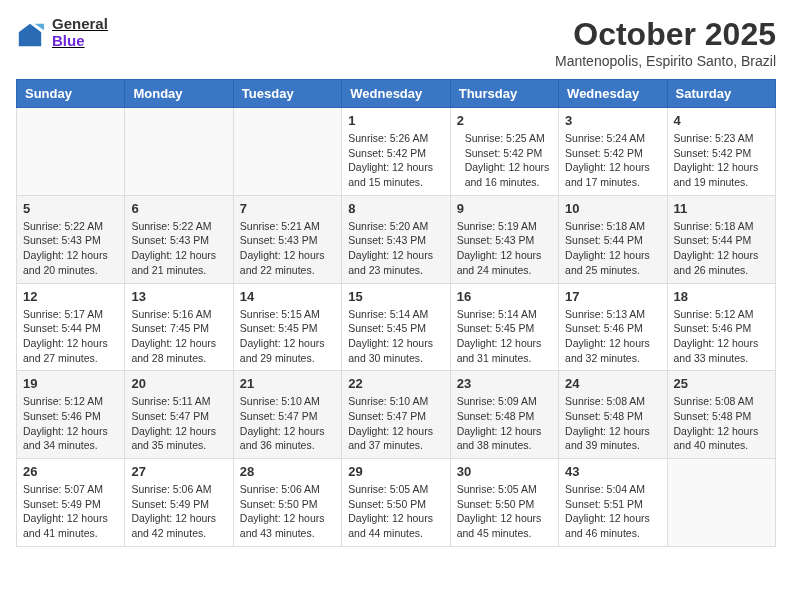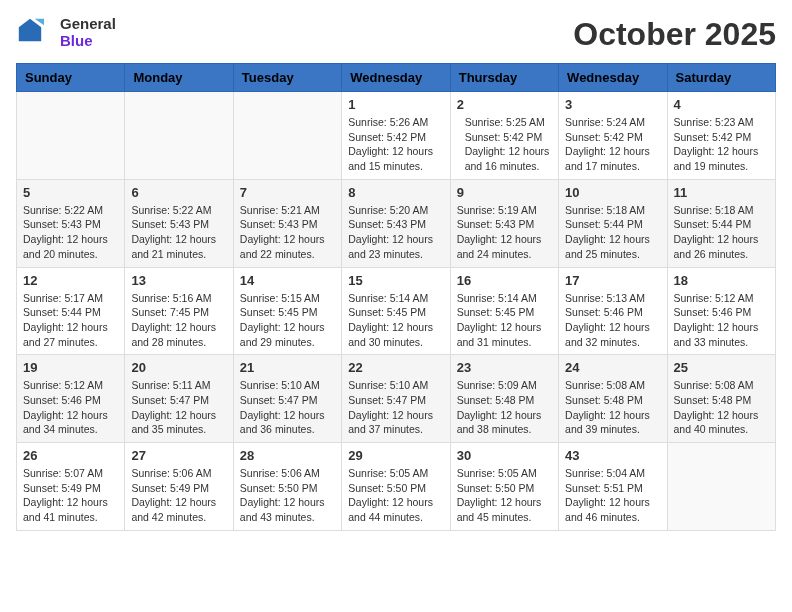--- a/index.html
+++ b/index.html
@@ -11,22 +11,23 @@
       padding: 16px;
     }
     .header-section {
       display: flex;
       justify-content: space-between;
       align-items: flex-start;
       margin-bottom: 10px;
     }
     .logo {
       display: flex;
-      align-items: flex-start;
-      gap: 16px;
+      align-items: flex-end;
+      gap: 8px;
+      text-decoration: underline;
     }
     .logo-text {
       display: flex;
       flex-direction: column;
       line-height: 1.1;
     }
     .logo-general {
       font-size: 15px;
       font-weight: bold;
       color: #333;
@@ -52,21 +53,21 @@
       font-size: 14px;
       color: #444;
     }
     .calendar-table {
       width: 100%;
       border-collapse: collapse;
       border: 1px solid #ccc;
     }
     .calendar-table th {
       background-color: #3a76c4;
-      color: #000000;
+      color: #ffffff;
       text-align: left;
       padding: 6px 8px;
       font-size: 13px;
       border: 1px solid #2a66b4;
     }
     .calendar-table td {
       vertical-align: top;
       padding: 5px 6px;
       border: 1px solid #ddd;
       font-size: 11px;
@@ -104,20 +105,21 @@
       <polygon points="15,3 27,12 27,27 3,27 3,12" fill="#2a6bb5"></polygon>
       <polygon points="20,3 30,10 30,3" fill="#5aabde"></polygon>
     </svg>
     <div class="logo-text">
       <span class="logo-general">General</span>
       <span class="logo-blue">Blue</span>
     </div>
   </div>
   <div class="title-section">
     <div class="month-title">October 2025</div>
+    <div class="location-title">Mantenopolis, Espirito Santo, Brazil</div>
   </div>
 </div>
 
 <table class="calendar-table">
   <thead>
     <tr>
     <th>Sunday</th>
         <th>Monday</th>
         <th>Tuesday</th>
         <th>Wednesday</th>

